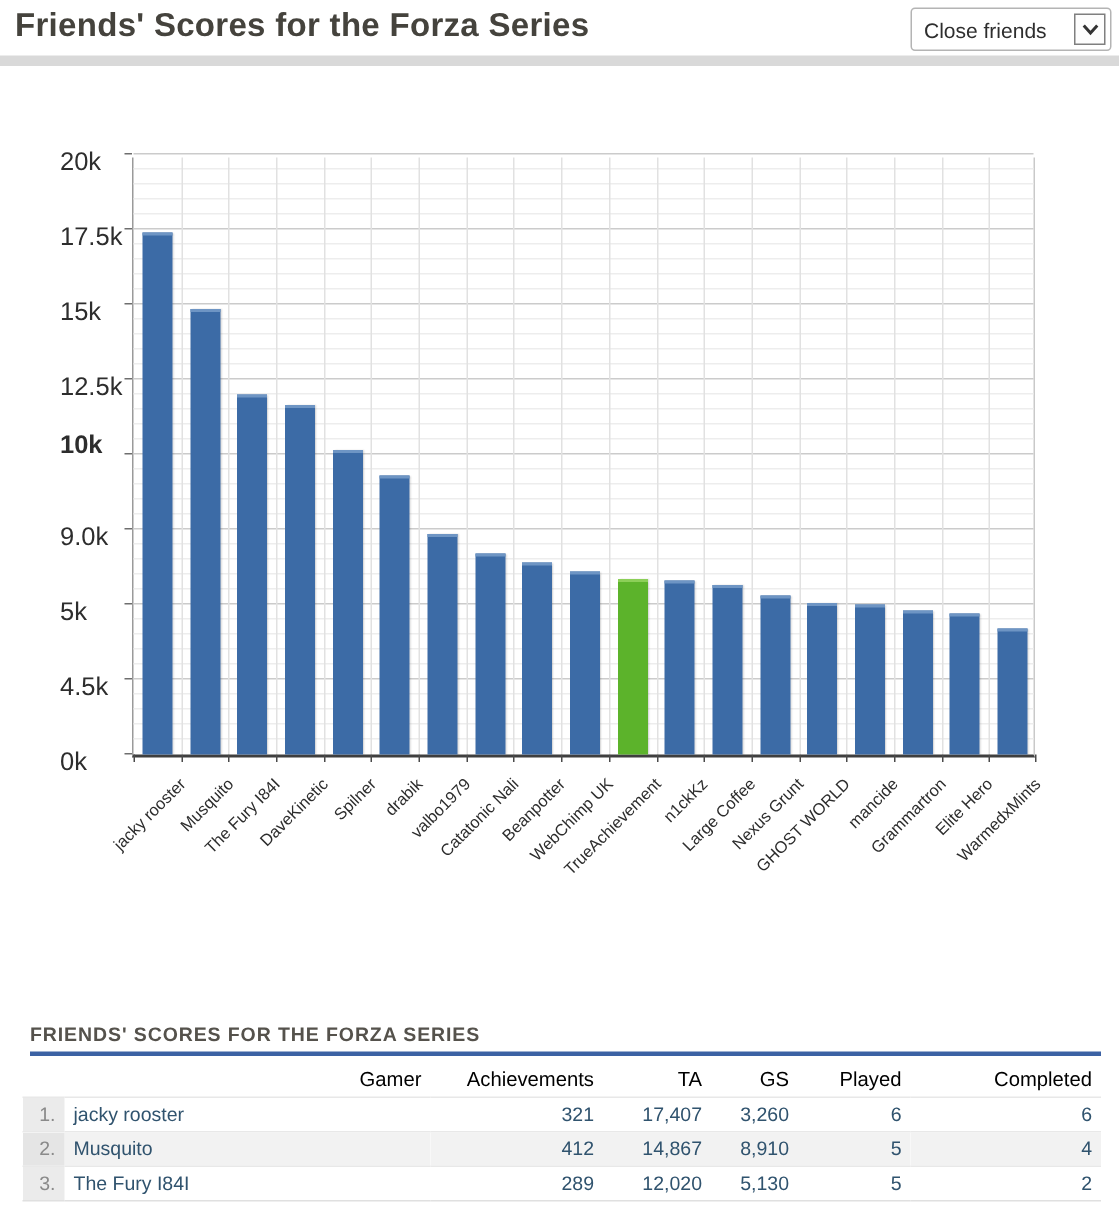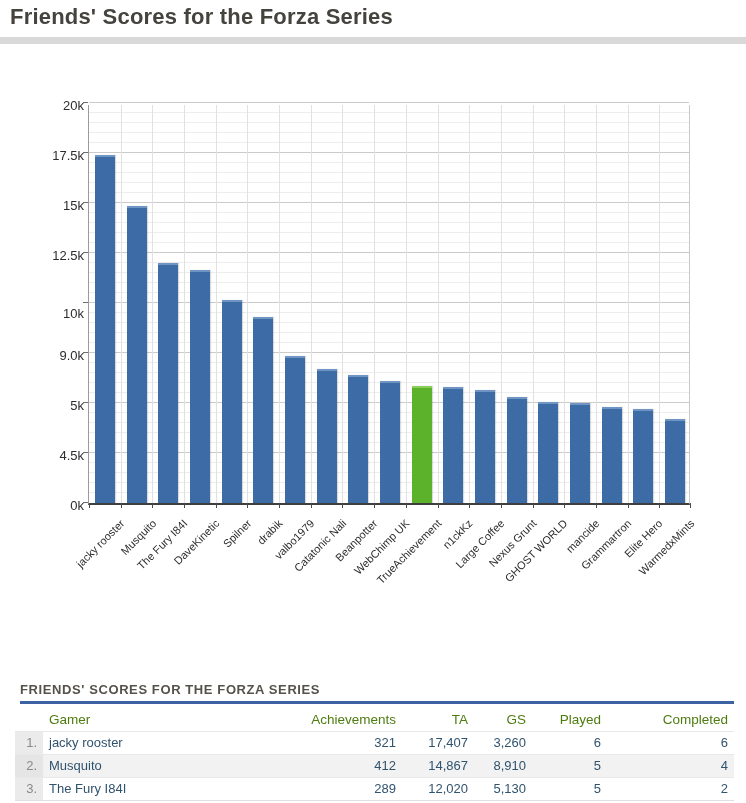--- a/index.html
+++ b/index.html
@@ -20,49 +20,57 @@
   
   .chart-zone { position: relative; height: 601px; }
   .plot { position: absolute; left: 88px; top: 61px; width: 602px; height: 400px; background: #fff;
       border-left: 1px solid #9a9a9a; border-right: 1px solid #c9c9c9; border-bottom: 2px solid #3f3f3f; }
   .hgrid { position: absolute; left: 0; right: 0; height: 1px; background: #ededed; }
   .hgrid.major { background: #cbcbcb; }
   .vgrid { position: absolute; top: 0; bottom: 0; width: 1px; background: #e1e1e1; }
   .bar { position: absolute; bottom: 0; border-top: 2px solid; box-shadow: 1px 0 1px rgba(60,60,60,0.18); }
   .xtick { position: absolute; top: 100%; width: 1px; height: 5px; background: #4a4a4a; }
   .ytick { position: absolute; width: 5px; height: 1px; background: #6e6e6e; left: -6px; }
-  .ylabel { position: absolute; width: 44px; text-align: right; font-size: 13px; color: #2d2d2d; }
+  .ylabel { position: absolute; width: 44px; font-size: 17px; color: #2d2d2d; }
   .xlabel { position: absolute; width: 190px; text-align: right; font-size: 11px; color: #2d2d2d;
       transform: rotate(-45deg); transform-origin: 100% 0; white-space: nowrap; }
 
   
   .table-section { margin: 0 12px 0 15px; padding-top: 37px; }
   .section-title { margin-left: 5px; font-size: 13px; font-weight: bold; letter-spacing: 0.6px; color: #55524c; }
   .section-rule { height: 3px; background: #3c62a4; margin: 4px 0 4px 5px; }
   table.scores { width: 100%; border-collapse: collapse; font-size: 13px; table-layout: fixed; }
-  table.scores th { font-weight: normal; color: #4d7c0f; font-size: 13.5px; }
+  table.scores th { font-weight: normal; color: #000000; font-size: 13.5px; text-align: right; }
   table.scores th, table.scores td { padding: 3px 6px; height: 23px; white-space: nowrap; overflow: hidden; }
   .col-rank { width: 28px; } .col-ach { width: 115px; } .col-ta { width: 72px; }
   .col-gs { width: 58px; } .col-played { width: 75px; } .col-comp { width: 127px; }
   .cell-rank { text-align: right; color: #8a8a8a; background: #ebebeb; padding-right: 3px; }
   .cell-gamer { text-align: left; padding-left: 9px; }
   .num { text-align: right; }
   tr.data-row { border-top: 1px solid #e8e8e8; }
   tr.data-row:last-child { border-bottom: 1px solid #e0e0e0; }
   tr.data-row.alt { background: #f2f2f2; }
   tr.data-row.alt .cell-rank { background: #e5e5e5; }
   .link { color: #30536e; text-decoration: none; cursor: pointer; }
 </style>
 </head>
 <body>
 
 <div class="page">
 
   <div class="hdr">
     <div class="hdr-title">Friends' Scores for the Forza Series</div>
+    <div class="filter-select">
+      <span class="val">Close friends</span>
+      <span class="arrow-box">
+        <svg width="12" height="8" viewBox="0 0 12 8">
+            <path d="M1.5 1 L6 6 L10.5 1" stroke="#333" stroke-width="2" fill="none"></path>
+          </svg>
+      </span>
+    </div>
     <div class="hdr-divider"></div>
   </div>
 
   <div class="chart-zone">
     <div class="plot">
         <div class="hgrid" style="bottom: 10px;"></div>
         <div class="hgrid" style="bottom: 20px;"></div>
         <div class="hgrid" style="bottom: 30px;"></div>
         <div class="hgrid" style="bottom: 40px;"></div>
         <div class="hgrid major" style="bottom: 50px;"></div>
@@ -165,21 +173,21 @@
         <div class="ytick" style="bottom: 200px;"></div>
         <div class="ytick" style="bottom: 250px;"></div>
         <div class="ytick" style="bottom: 300px;"></div>
         <div class="ytick" style="bottom: 350px;"></div>
         <div class="ytick" style="bottom: 400px;"></div>
       </div>
   <div class="ylabel" style="left: 40px; top: 454px;">0k</div>
       <div class="ylabel" style="left: 40px; top: 404px;">4.5k</div>
       <div class="ylabel" style="left: 40px; top: 354px;">5k</div>
       <div class="ylabel" style="left: 40px; top: 304px;">9.0k</div>
-      <div class="ylabel" style="left: 40px; top: 262px;">10k</div>
+      <div class="ylabel" style="left: 40px; top: 243px; font-weight: bold;">10k</div>
       <div class="ylabel" style="left: 40px; top: 204px;">12.5k</div>
       <div class="ylabel" style="left: 40px; top: 154px;">15k</div>
       <div class="ylabel" style="left: 40px; top: 104px;">17.5k</div>
       <div class="ylabel" style="left: 40px; top: 54px;">20k</div>
       <div class="xlabel" style="left: -72.1579px; top: 473px;">jacky rooster</div>
       <div class="xlabel" style="left: -40.4737px; top: 473px;">Musquito</div>
       <div class="xlabel" style="left: -8.78947px; top: 473px;">The Fury I84I</div>
       <div class="xlabel" style="left: 22.8947px; top: 473px;">DaveKinetic</div>
       <div class="xlabel" style="left: 54.5789px; top: 473px;">Spilner</div>
       <div class="xlabel" style="left: 86.2632px; top: 473px;">drabik</div>

